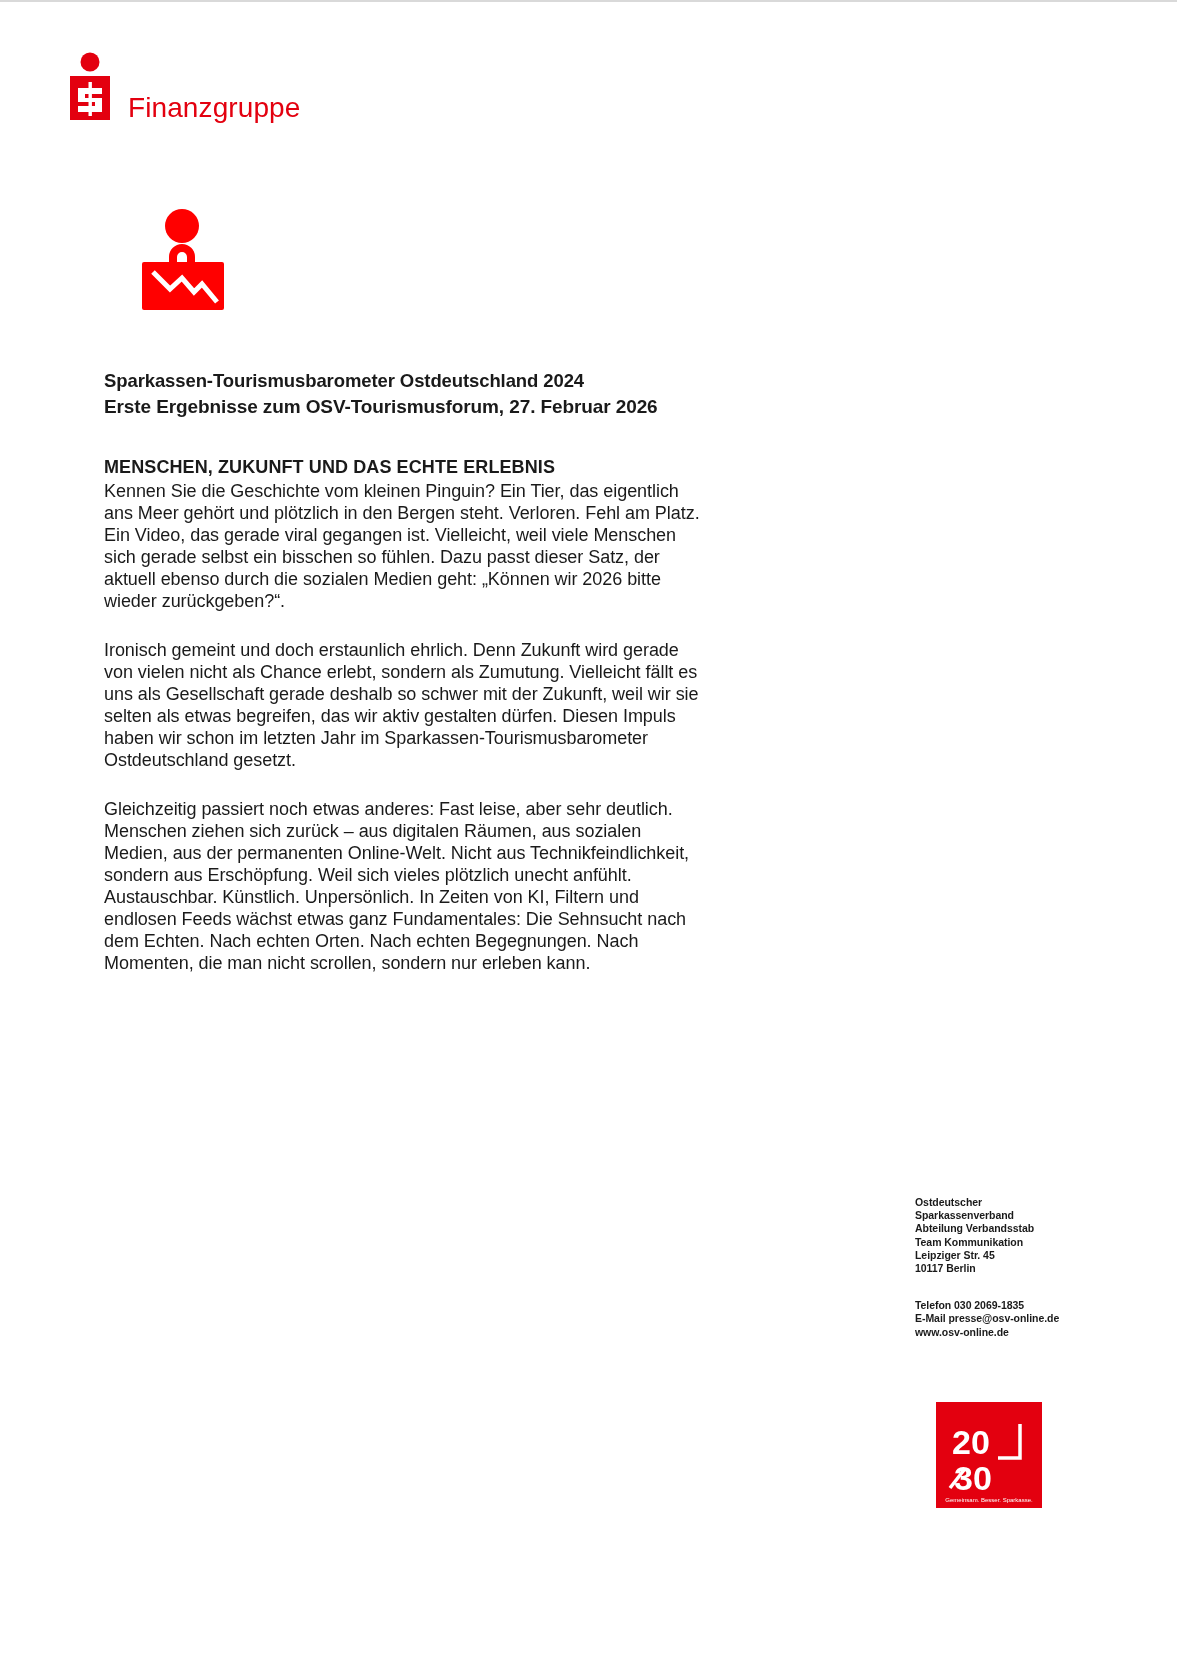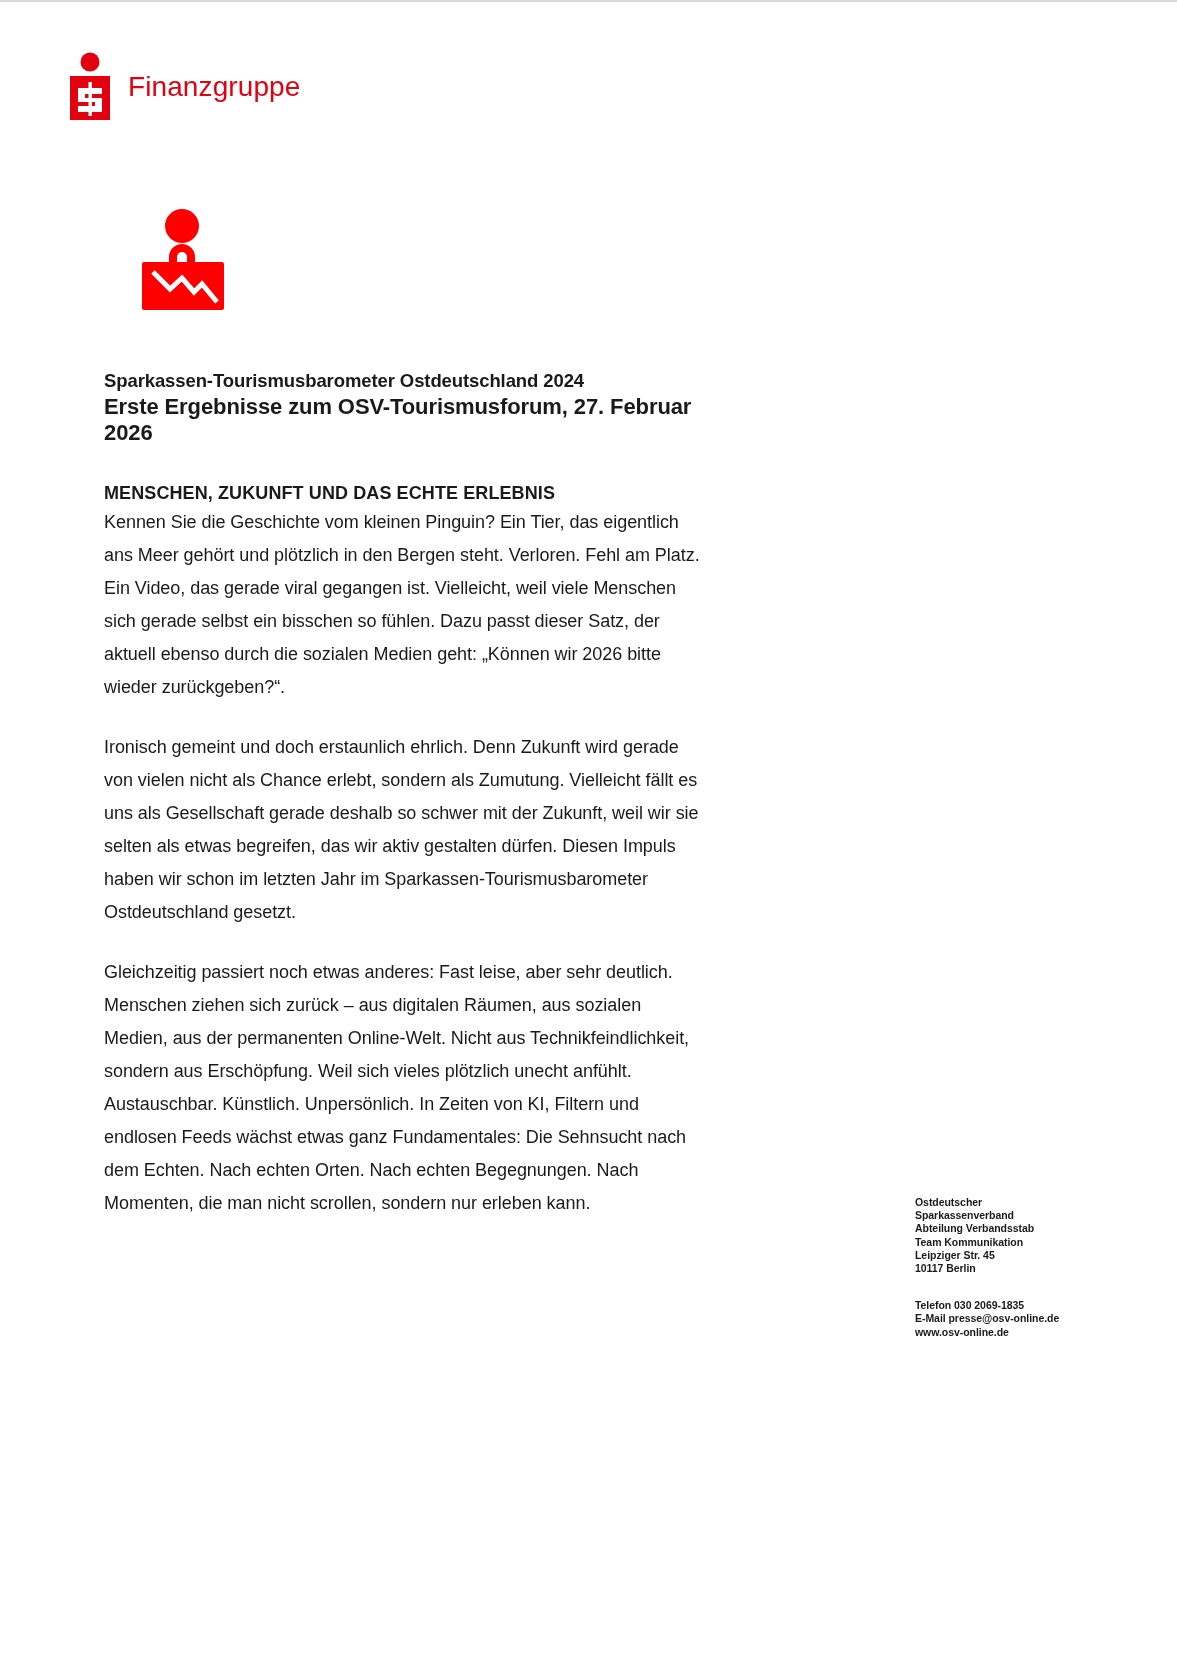--- a/index.html
+++ b/index.html
@@ -25,21 +25,21 @@
     background: #ffffff;
     border-top: 2px solid #d9d9d9;
   }
 
   
   .brand {
     position: absolute;
     top: 48px;
     left: 68px;
     display: flex;
-    align-items: center;
+    align-items: flex-end;
   }
   .brand-mark {
     width: 44px;
     height: 74px;
     flex: 0 0 auto;
     margin-right: 16px;
     margin-top: 4px;
   }
   .brand-words {
     color: #e3000f;
@@ -70,21 +70,21 @@
     color: #1a1a1a;
   }
   .doc-title {
     font-size: 18.5px;
     line-height: 26px;
     font-weight: bold;
     letter-spacing: -0.1px;
     margin: 0;
   }
   .doc-subtitle {
-    font-size: 22px;
+    font-size: 19px;
     line-height: 26px;
     font-weight: bold;
     letter-spacing: -0.1px;
     margin: 0;
   }
   .claim {
     font-size: 18.5px;
     line-height: 26px;
     font-weight: bold;
     letter-spacing: 0.1px;
@@ -100,21 +100,21 @@
   }
   .para-heading {
     font-size: 18px;
     line-height: 26px;
     font-weight: bold;
     letter-spacing: 0.1px;
     margin: 34px 0 0 0;
   }
   .body-para {
     font-size: 18px;
-    line-height: 33px;
+    line-height: 22px;
     font-weight: 400;
     letter-spacing: -0.05px;
     margin: 0;
     color: #1a1a1a;
   }
   .body-para + .body-para {
     margin-top: 27px;
   }
 
   
@@ -195,14 +195,23 @@
       <span class="imprint-line">Leipziger Str. 45</span>
       <span class="imprint-line">10117 Berlin</span>
     </div>
     <div class="imprint-group">
       <span class="imprint-line">Telefon 030 2069-1835</span>
       <span class="imprint-line">E-Mail presse@osv-online.de</span>
       <span class="imprint-line">www.osv-online.de</span>
     </div>
   </div>
 
+  <div class="badge-2030">
+    <svg viewBox="0 0 106 106" width="106" height="106" aria-hidden="true">
+      <text x="16" y="52" font-family="Liberation Sans, sans-serif" font-size="34" font-weight="bold" fill="#ffffff">20</text>
+      <text x="18" y="88" font-family="Liberation Sans, sans-serif" font-size="34" font-weight="bold" fill="#ffffff">30</text>
+      <path d="M84 22 L84 56 L62 56" fill="none" stroke="#ffffff" stroke-width="3.5"></path>
+      <path d="M14 86 L28 68" fill="none" stroke="#ffffff" stroke-width="3.5"></path>
+      <text x="53" y="100" text-anchor="middle" font-family="Liberation Sans, sans-serif" font-size="6" fill="#ffffff">Gemeinsam. Besser. Sparkasse.</text>
+    </svg>
+  </div>
 
 </div>
 
 </body></html>

